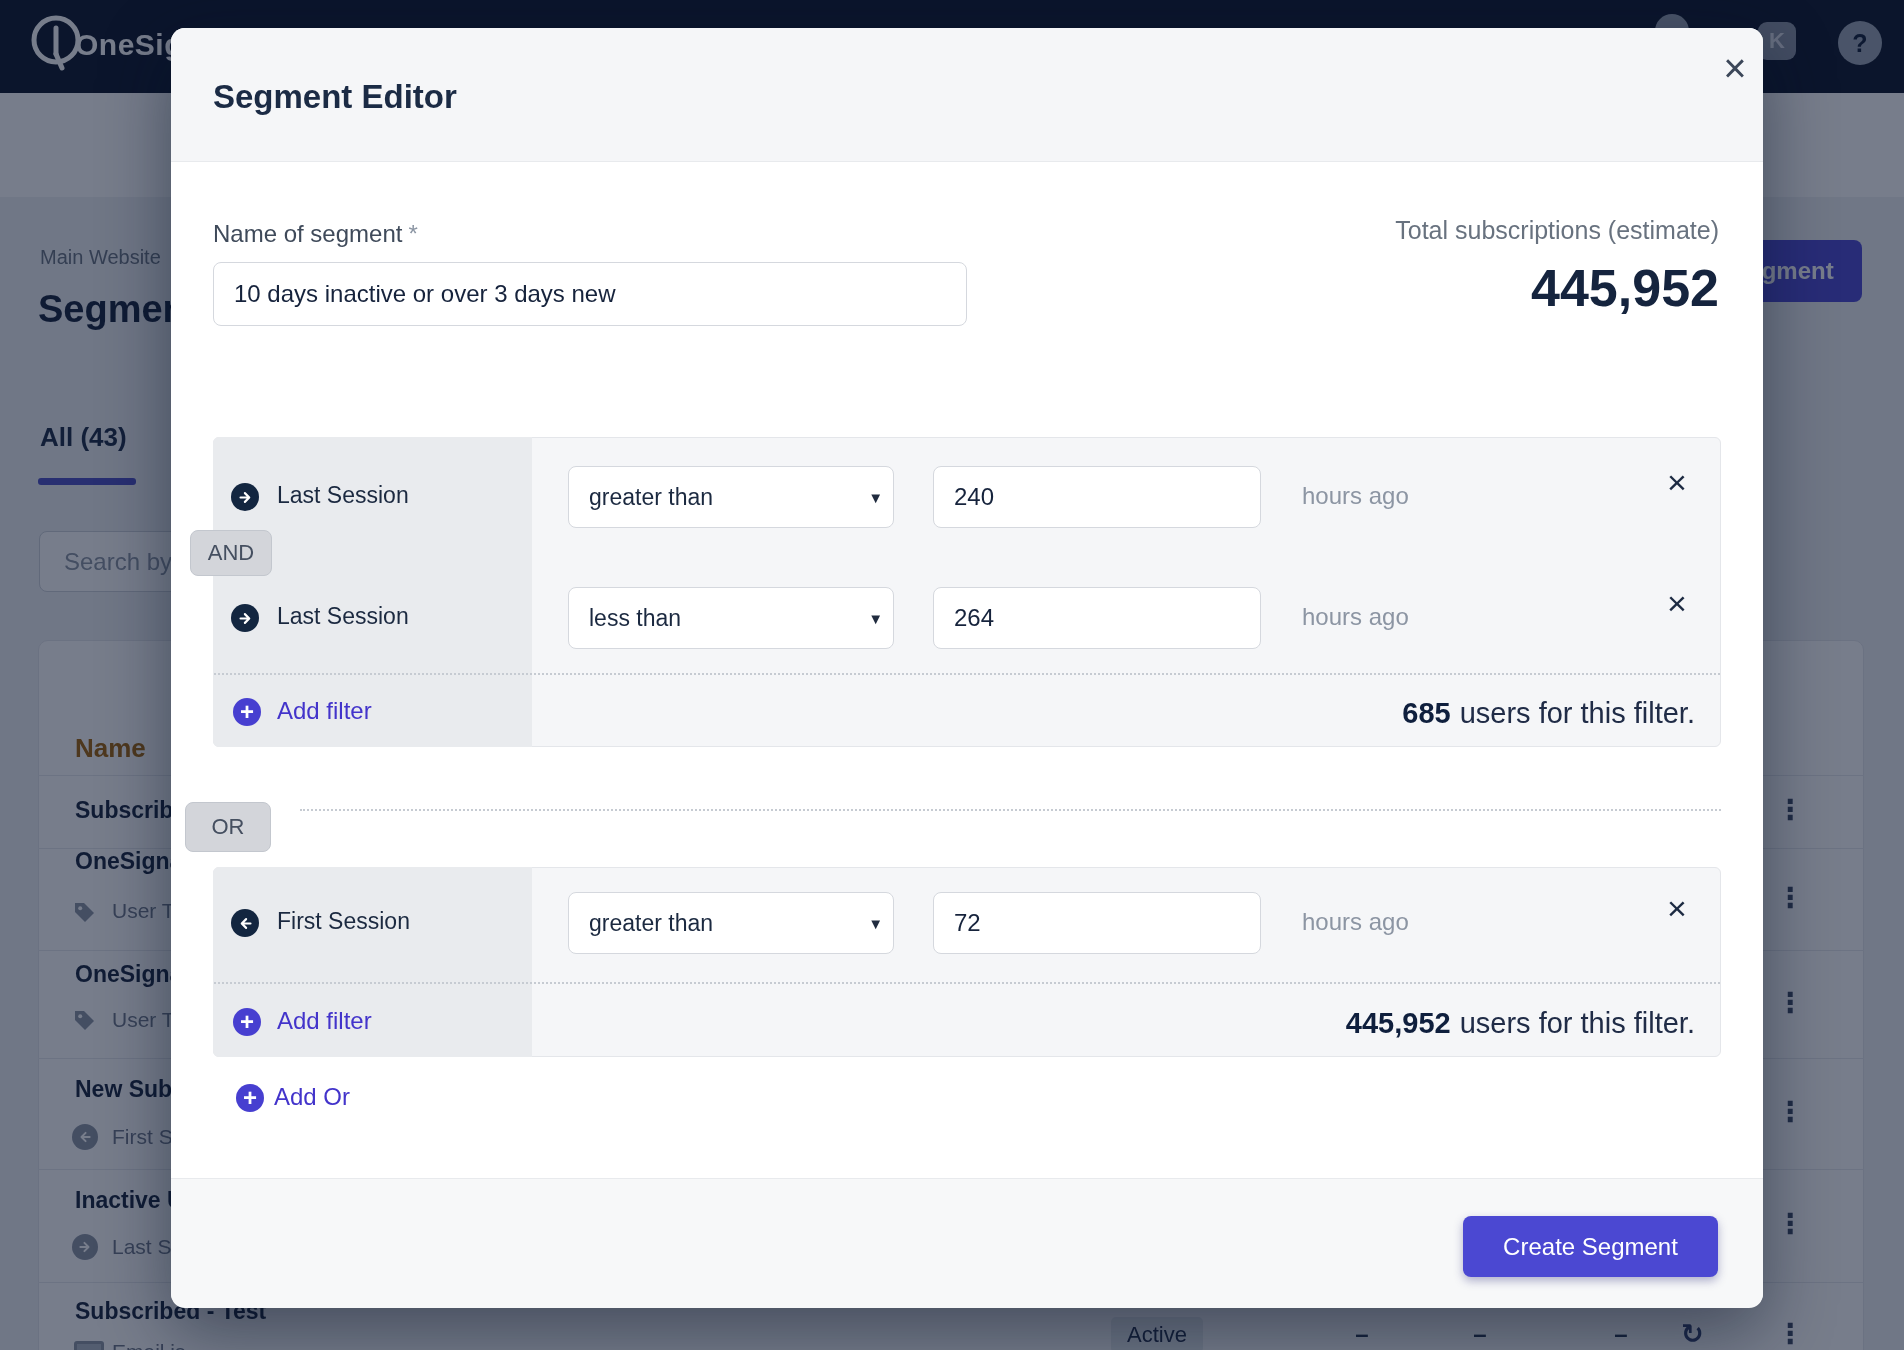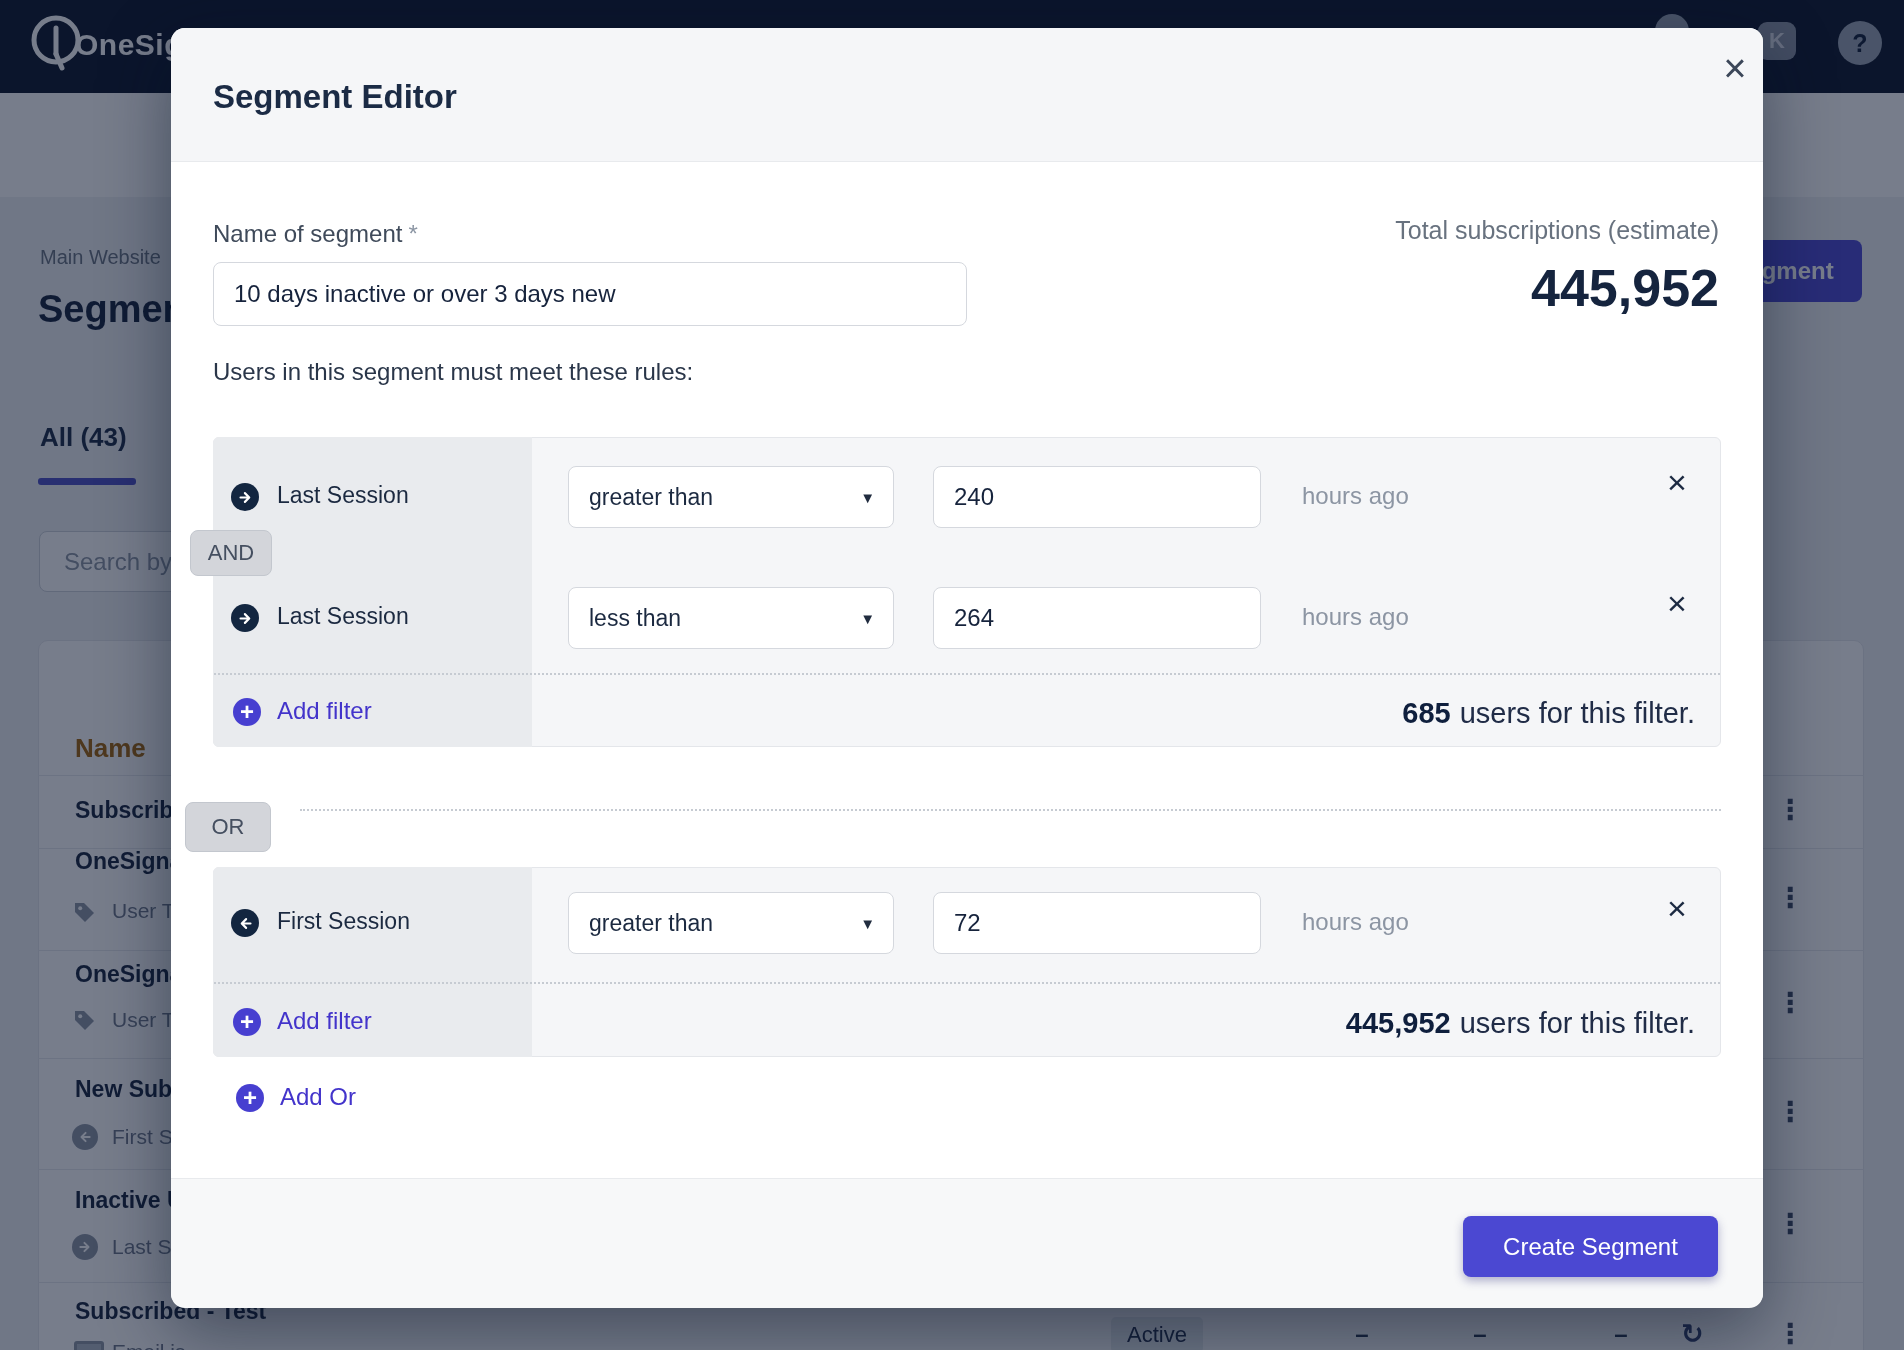--- a/index.html
+++ b/index.html
@@ -68,21 +68,21 @@
   .group-left{position:absolute;background:#e9ebee;border-radius:6px 0 0 6px;}
   .joiner{position:absolute;background:#d3d5da;border:1px solid #c3c7ce;border-radius:8px;box-sizing:border-box;
           display:flex;align-items:center;justify-content:center;font-size:22px;color:#454f60;z-index:3;}
   .dotline{position:absolute;border-top:2px dotted #c6cbd2;}
   .f-icon{position:absolute;width:28px;height:28px;border-radius:50%;background:#132640;
           display:flex;align-items:center;justify-content:center;}
   .f-icon.flip svg{transform:scaleX(-1);}
   .f-label{position:absolute;font-size:23px;font-weight:500;color:#1b2940;}
   .select{position:absolute;width:326px;height:62px;background:#fff;border:1px solid #d5d8de;border-radius:8px;
           box-sizing:border-box;display:flex;align-items:center;justify-content:space-between;
-          padding:0 18px 0 20px;font-size:23px;color:#1b2940;cursor:pointer;}
+          padding:0 10px 0 20px;font-size:23px;color:#1b2940;cursor:pointer;}
   .caret{font-size:15px;color:#212c3f;}
   .val-input{position:absolute;width:328px;height:62px;background:#fff;border:1px solid #d5d8de;border-radius:8px;
           box-sizing:border-box;font-size:24px;color:#16233c;padding:0 0 0 20px;outline:none;font-family:inherit;}
   .unit{position:absolute;font-size:24px;color:#8c95a3;}
   .remove-x{position:absolute;width:40px;height:40px;display:flex;align-items:center;justify-content:center;
           font-size:34px;color:#1c2a42;cursor:pointer;}
   .add-link-ic{position:absolute;width:28px;height:28px;border-radius:50%;background:#473fd0;color:#fff;
           display:flex;align-items:center;justify-content:center;font-size:24px;font-weight:700;line-height:1;}
   .add-link-txt{position:absolute;font-size:24px;font-weight:500;color:#4334cb;cursor:pointer;}
   .count-line{position:absolute;font-size:29px;color:#202c47;text-align:center;}
@@ -192,21 +192,20 @@
     <div class="modal-close">×</div>
 
     <div class="field-label">
       <span>Name of segment</span><span class="req">*</span>
     </div>
     <input class="name-input" value="10 days inactive or over 3 days new" style="">
 
     <div class="total-label">Total subscriptions (estimate)</div>
     <div class="total-value">445,952</div>
 
-    <div class="rules-text">Users in this segment must meet these rules:</div>
 
     <div class="group-bg" style="left:42px;top:409px;width:1508px;height:310px;"></div>
     <div class="group-left" style="left:42px;top:409px;width:319px;height:310px;"></div>
 
     <div class="f-icon" style="left:60px;top:455px;">
       <svg viewBox="0 0 24 24" width="15" height="15">
           <path d="M4 12h13M11 5l7 7-7 7" fill="none" stroke="#fff" stroke-width="3.4" stroke-linecap="round" stroke-linejoin="round"></path>
         </svg>
     </div>
     <div class="f-label" style="left:106px;top:454px;">Last Session</div>
@@ -264,20 +263,20 @@
 
     <div class="dotline" style="left:43px;top:954px;width:1506px;"></div>
 
     <div class="add-link-ic" style="left:62px;top:980px;">+</div>
     <div class="add-link-txt" style="left:106px;top:979px;">Add filter</div>
     <div class="count-line" style="right:68px;top:979px;">
       <span class="count-num">445,952</span><span class="count-suffix">users for this filter.</span>
     </div>
 
     <div class="add-link-ic" style="left:65px;top:1056px;">+</div>
-    <div class="add-link-txt" style="left:109px;top:1055px;">Add Or</div>
+    <div class="add-link-txt" style="left:103px;top:1055px;">Add Or</div>
 
     <div class="modal-footer">
       <div class="create-btn">Create Segment</div>
     </div>
   </div>
 
 </div>
 
 </body></html>

